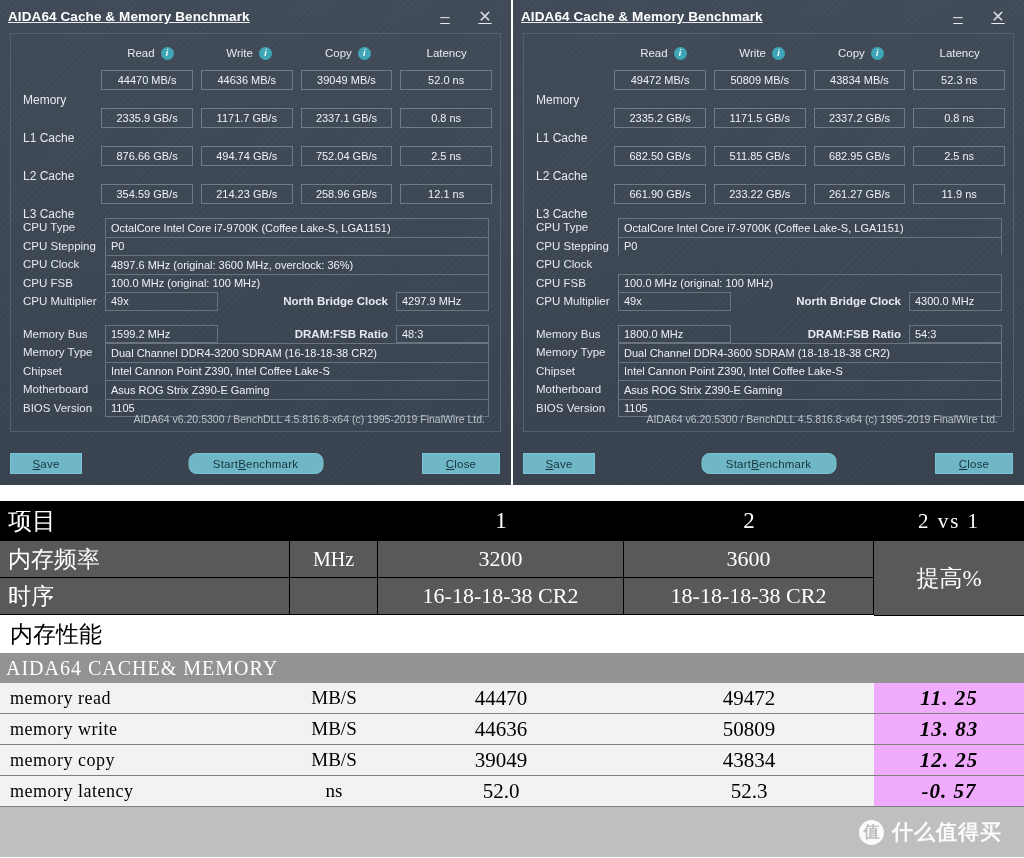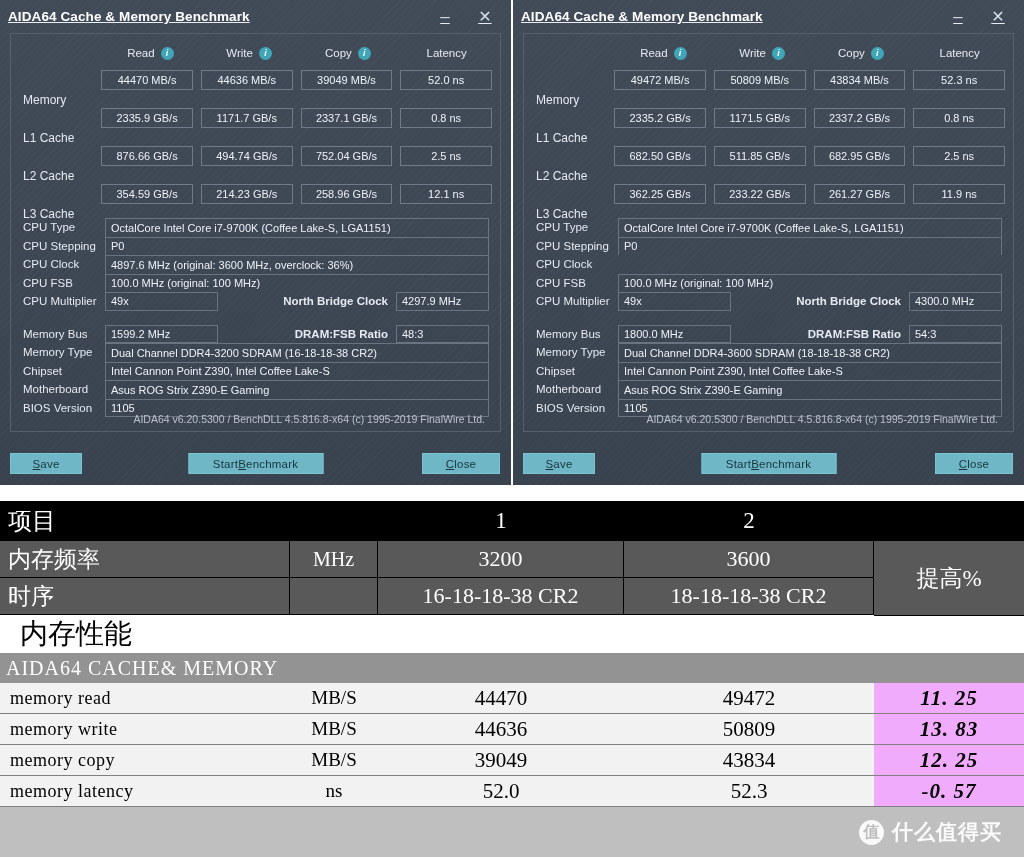--- a/index.html
+++ b/index.html
@@ -214,21 +214,21 @@
     background: #6fb7c6;
     color: #18343d;
     font-size: 11.5px;
     display: flex;
     align-items: center;
     justify-content: center;
     letter-spacing: .2px;
   }
   .btn .u { text-decoration: underline; }
   .btn-save   { left: 10px;  width: 72px; }
-  .btn-start  { left: 50%; transform: translateX(-50%); width: 135px; }
+  .btn-start  { left: 50%; transform: translateX(-50%); width: 135px; border-radius: 8px; }
   .btn-close  { right: 11px; width: 78px; }
 
   
   .white-gap { height: 14px; background: #ffffff; }
 
   .cmp {
     width: 1024px;
     font-family: "Liberation Serif", serif;
     border-collapse: collapse;
   }
@@ -276,22 +276,22 @@
     font-size: 23px;
     border-bottom: 1px solid #000;
   }
 
   .section-title {
     height: 38px;
     background: #ffffff;
     color: #000000;
     display: flex;
     align-items: center;
-    padding-left: 20px;
-    font-size: 28px;
+    padding-left: 10px;
+    font-size: 23px;
     font-family: "Liberation Serif", serif;
   }
   .group-title {
     height: 30px;
     background: #939393;
     color: #ffffff;
     display: flex;
     align-items: center;
     padding-left: 6px;
     font-size: 20px;
@@ -531,21 +531,21 @@
       </div>
       <div class="bench-row">
         <div class="rowlabel">L2 Cache</div>
         <div class="valbox">682.50 GB/s</div>
         <div class="valbox">511.85 GB/s</div>
         <div class="valbox">682.95 GB/s</div>
         <div class="valbox">2.5 ns</div>
       </div>
       <div class="bench-row">
         <div class="rowlabel">L3 Cache</div>
-        <div class="valbox">362.25 GB/s</div>
+        <div class="valbox">661.90 GB/s</div>
         <div class="valbox">233.22 GB/s</div>
         <div class="valbox">261.27 GB/s</div>
         <div class="valbox">11.9 ns</div>
       </div>
 
       <div class="info-block">
         <div class="info-line">
           <div class="lab">CPU Type</div>
           <div class="fld">OctalCore Intel Core i7-9700K  (Coffee Lake-S, LGA1151)</div>
         </div>
@@ -620,20 +620,21 @@
 
 <div class="white-gap"></div>
 
 <div class="cmp">
 
   <div class="cmp-hdr">
     <div class="c1">项目</div>
     <div class="c2"></div>
     <div class="c3">1</div>
     <div class="c4">2</div>
+    <div class="c5">2 vs 1</div>
   </div>
 
   <div class="spec-wrap">
     <div class="specrow">
       <div class="c1">内存频率</div>
       <div class="c2">MHz</div>
       <div class="c3">3200</div>
       <div class="c4">3600</div>
       <div class="c5"></div>
     </div>

